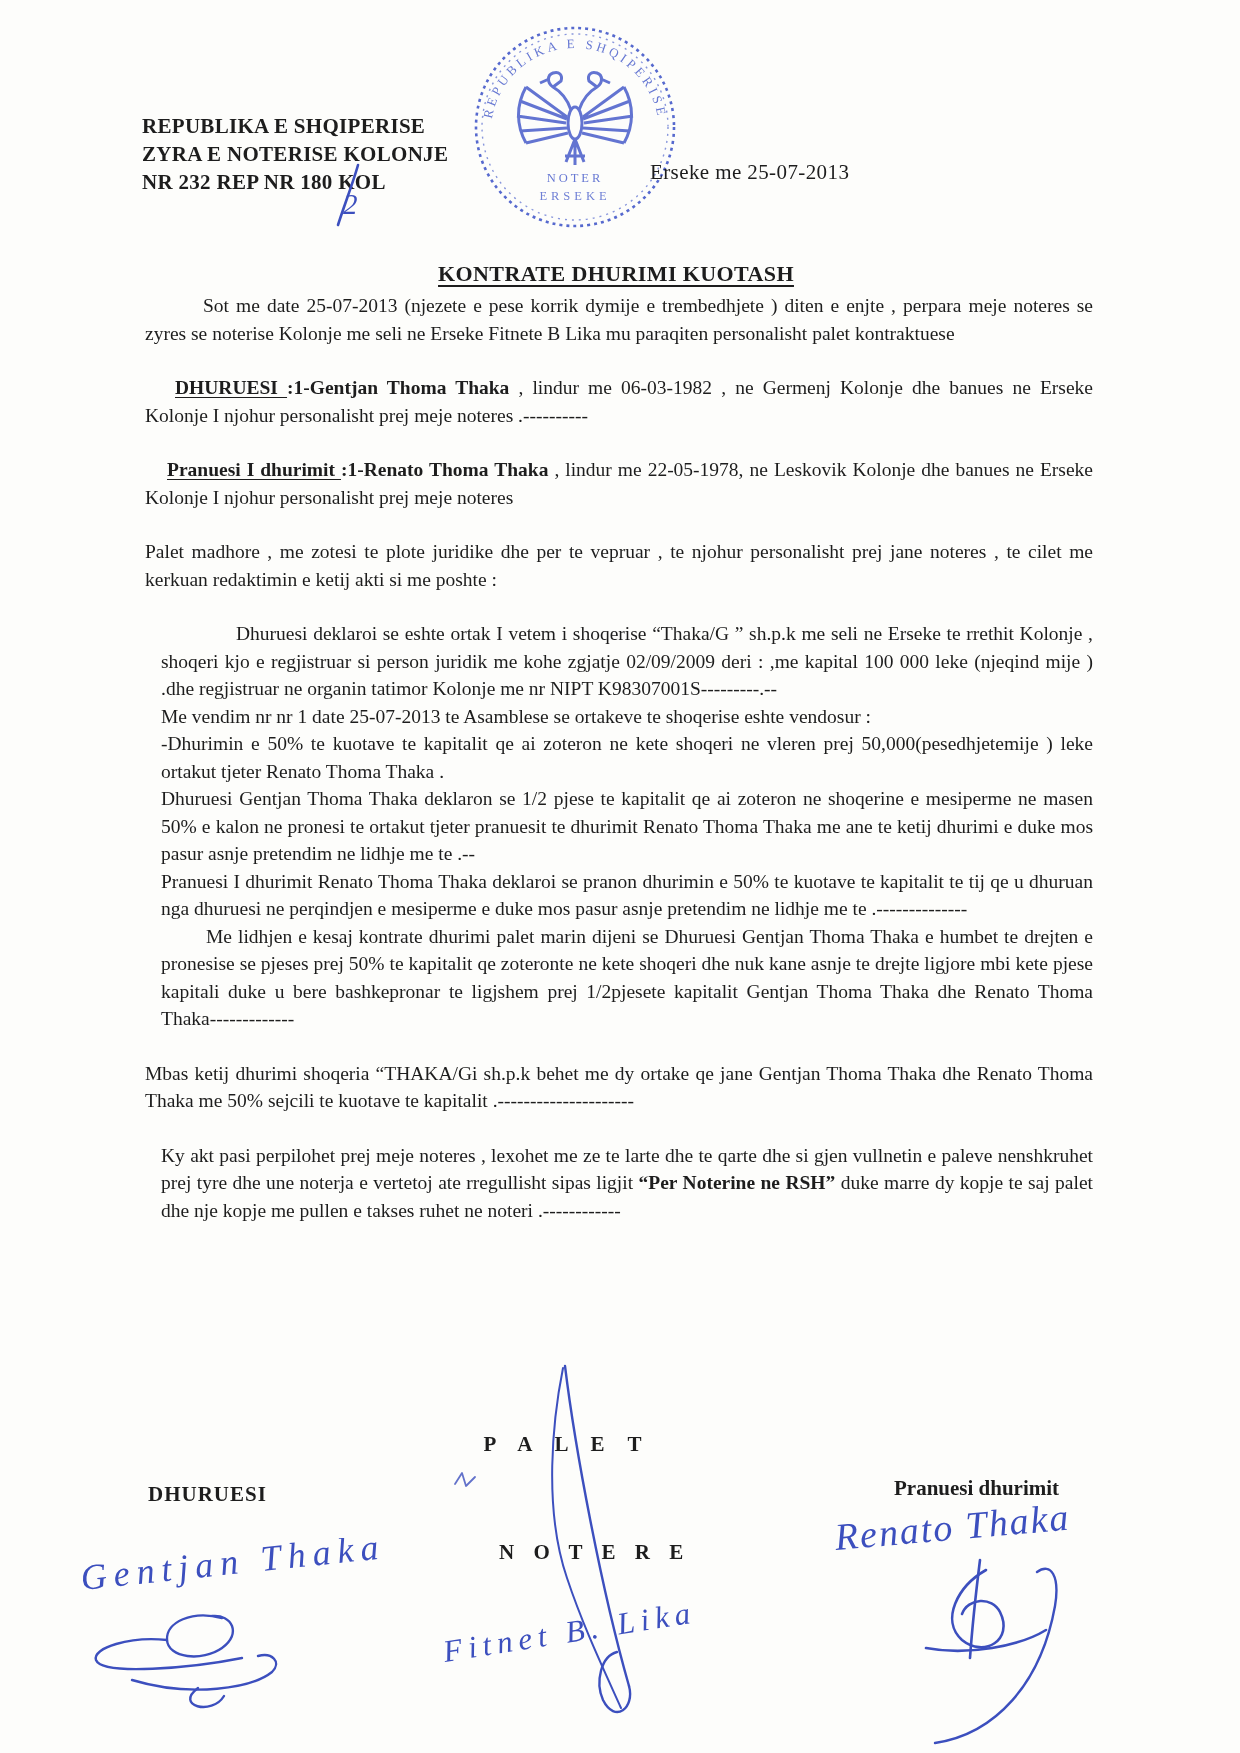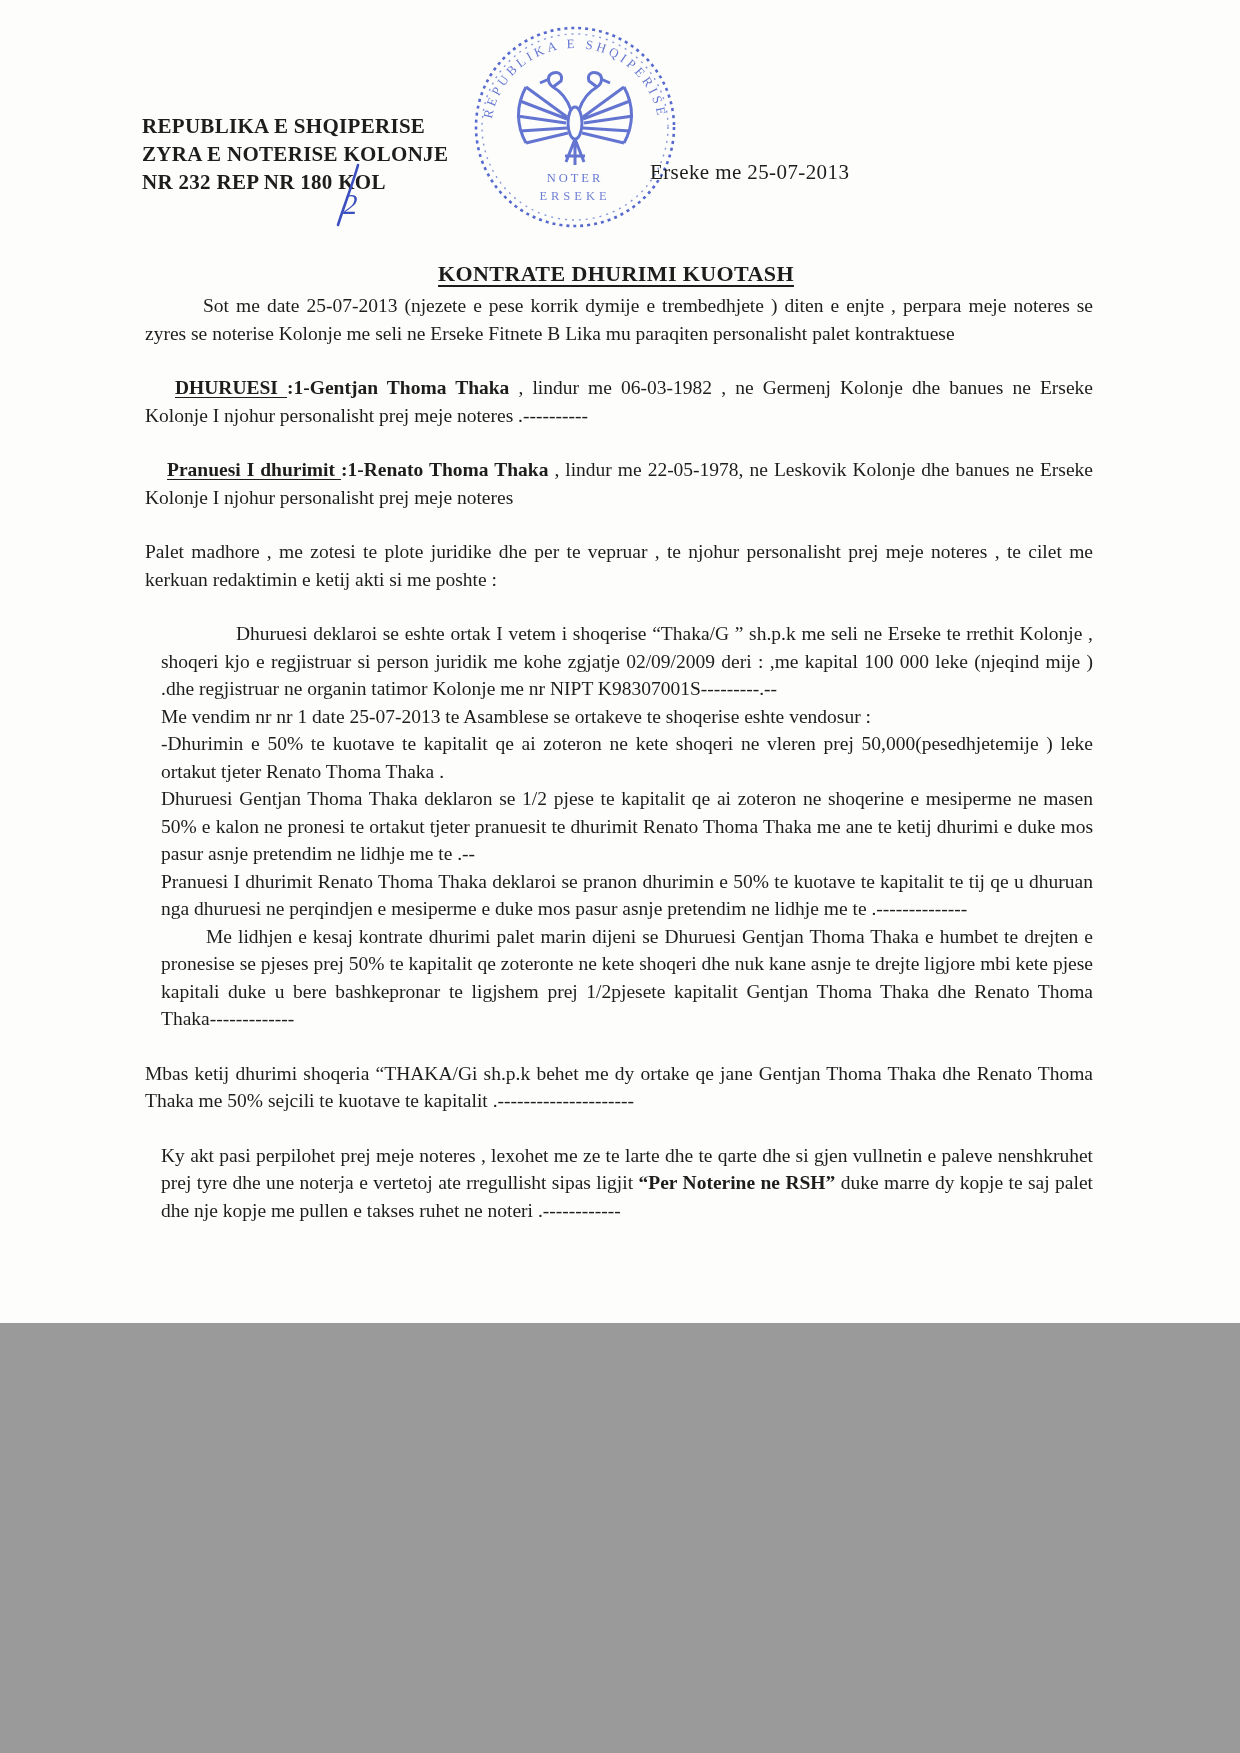--- a/index.html
+++ b/index.html
@@ -1,17 +1,17 @@
 <!DOCTYPE html>
 <html><head>
 <meta charset="utf-8">
 <style>
   html,body { margin:0; padding:0; background:#9a9a9a; }
   .page {
-    position:relative; width:1240px; height:1323px; margin:0 auto;
+    position:relative; width:1240px; height:1753px; margin:0 auto;
     background:#fdfdfb; overflow:hidden;
     font-family:"Liberation Serif", serif; color:#1d1d1d;
   }
   .header-block {
     position:absolute; left:142px; top:112px;
     font-size:21px; font-weight:700; line-height:28px; letter-spacing:.3px; white-space:nowrap;
   }
   .date-line { position:absolute; left:650px; top:160px; font-size:21px; letter-spacing:.4px; }
   .doc-title {
     position:absolute; left:142px; top:261px; width:948px; text-align:center;
@@ -92,21 +92,21 @@
     <span>KONTRATE DHURIMI  KUOTASH</span>
   </div>
 
   <div class="content">
     <p class="ind58">Sot me date 25-07-2013 (njezete e pese  korrik   dymije e trembedhjete ) diten e enjte   , perpara meje noteres se zyres se noterise Kolonje me seli ne Erseke Fitnete B Lika mu paraqiten personalisht palet kontraktuese</p>
 
     <p class="ind30"><span class="lbl-u">DHURUESI </span><span class="bold">:1-Gentjan Thoma Thaka </span><span> , lindur me 06-03-1982 , ne Germenj  Kolonje  dhe banues ne Erseke  Kolonje  I njohur personalisht prej meje noteres .----------</span></p>
 
     <p class="ind22"><span class="lbl-u">Pranuesi I dhurimit </span><span class="bold">:1-Renato   Thoma Thaka  </span><span> , lindur me 22-05-1978, ne Leskovik Kolonje   dhe banues ne Erseke Kolonje  I njohur personalisht prej meje noteres</span></p>
 
-    <p>Palet madhore , me zotesi te plote juridike dhe per te vepruar , te njohur personalisht prej meje noteres , te cilet me kerkuan redaktimin e ketij akti si me poshte :</p>
+    <p>Palet madhore , me zotesi te plote juridike dhe per te vepruar , te njohur personalisht prej jane noteres , te cilet me kerkuan redaktimin e ketij akti si me poshte :</p>
 
     <div class="block">
       <p class="ind75">Dhuruesi deklaroi se eshte ortak I vetem i shoqerise “Thaka/G  ” sh.p.k me seli ne Erseke te rrethit Kolonje , shoqeri kjo e regjistruar si person juridik me kohe zgjatje 02/09/2009 deri : ,me kapital 100 000 leke (njeqind  mije )  .dhe regjistruar  ne organin tatimor Kolonje  me nr NIPT K98307001S---------.--</p>
       <p>Me vendim  nr nr 1 date  25-07-2013   te Asamblese se ortakeve te shoqerise  eshte vendosur :</p>
       <p>-Dhurimin e   50% te kuotave te kapitalit qe ai zoteron    ne kete shoqeri   ne vleren prej 50,000(pesedhjetemije ) leke ortakut tjeter Renato Thoma Thaka  .</p>
       <p>Dhuruesi  Gentjan  Thoma Thaka   deklaron   se 1/2  pjese   te kapitalit    qe ai zoteron   ne shoqerine e mesiperme ne masen 50%   e  kalon  ne pronesi te ortakut tjeter  pranuesit te dhurimit Renato Thoma Thaka  me ane te ketij dhurimi e duke mos pasur asnje pretendim ne lidhje me te .--</p>
       <p>Pranuesi I dhurimit Renato Thoma Thaka   deklaroi   se pranon dhurimin  e 50% te kuotave te kapitalit te tij   qe u dhuruan  nga dhuruesi  ne perqindjen e mesiperme e duke mos pasur asnje pretendim ne lidhje me te .--------------</p>
       <p class="ind45">Me lidhjen e kesaj kontrate dhurimi  palet marin dijeni  se Dhuruesi  Gentjan Thoma Thaka e humbet   te drejten e pronesise  se pjeses prej 50% te kapitalit   qe zoteronte   ne kete shoqeri dhe nuk kane  asnje te drejte ligjore mbi kete pjese kapitali duke u bere  bashkepronar te   ligjshem prej 1/2pjesete kapitalit Gentjan Thoma Thaka dhe Renato  Thoma Thaka-------------</p>
     </div>
 

